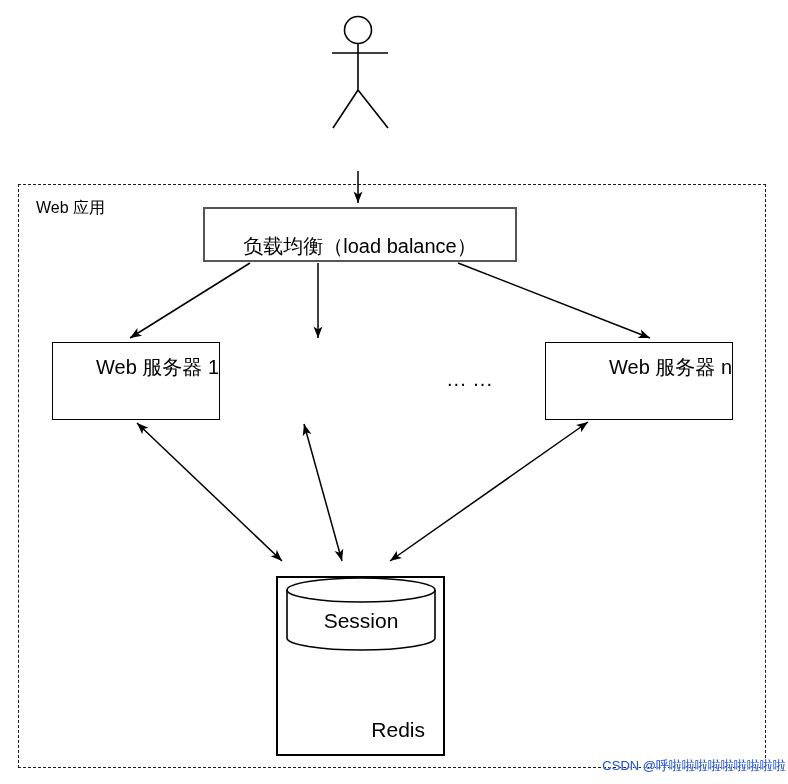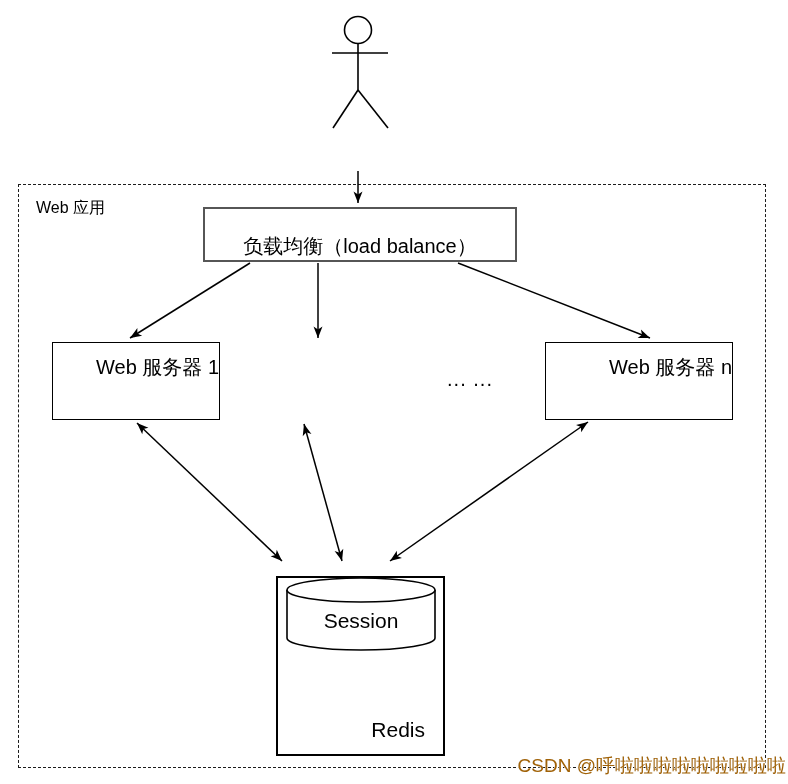--- a/index.html
+++ b/index.html
@@ -63,22 +63,22 @@
     left:0;top:0;width:788px;height:784px;
     pointer-events:none;
   }
   #session-text{
     font-family:"Liberation Sans","DejaVu Sans",sans-serif;
     font-size:21px;
   }
   
   #watermark{
     right:2px;top:757px;
-    font-size:19px;line-height:17px;
-    color:#a16207;
+    font-size:13px;line-height:17px;
+    color:#1d4ed8;
     text-shadow:0.5px 0.5px 0 #ffffff,-0.5px -0.5px 0 #eef0f1;
     white-space:nowrap;
   }
 </style>
 </head>
 <body>
 
 <div id="canvas">
 
   <div id="web-app-container" class="abs"></div>

